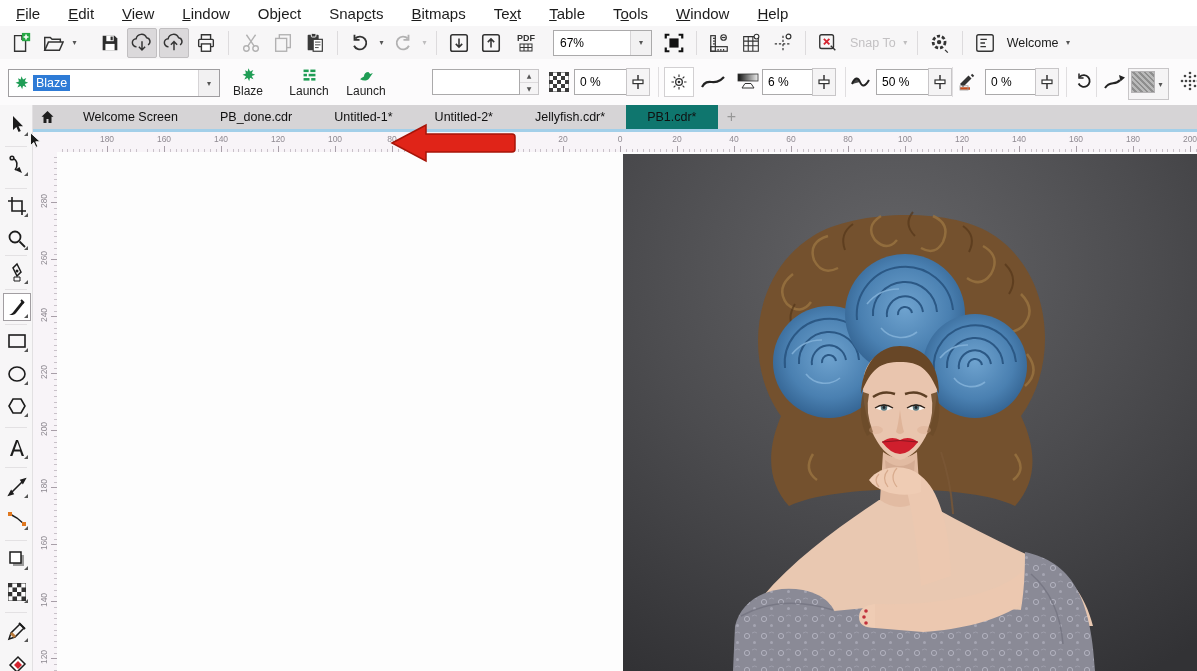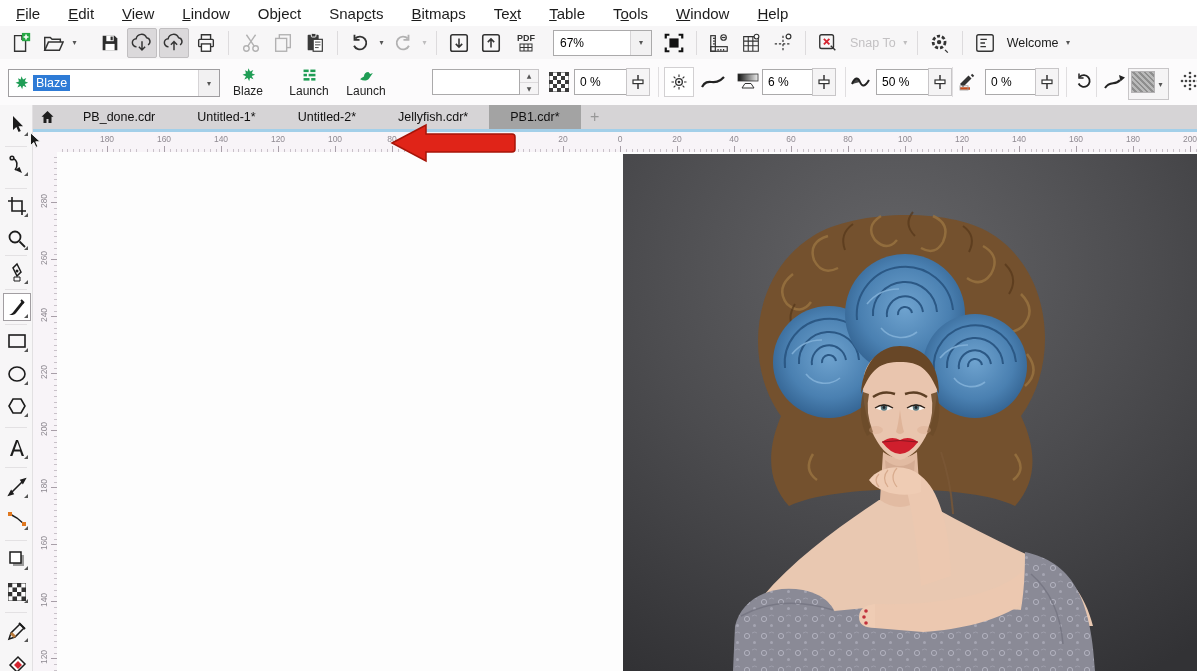--- a/index.html
+++ b/index.html
@@ -58,21 +58,21 @@
       background:repeating-linear-gradient(45deg,#b9b9b9 0 2px,#8e8e8e 2px 4px),
                  repeating-linear-gradient(-45deg,rgba(255,255,255,.4) 0 3px,transparent 3px 6px)}
   #texture-swatch .dd{align-self:center}
   #red-arrow{left:388px;top:62px;z-index:6}
 
   
   #toolcol{position:absolute;left:0;top:105px;bottom:0;width:32px;background:#f7f6f7;border-right:1px solid #e2e0e2;z-index:4}
   #tabbar{position:absolute;left:32px;right:0;top:105px;height:24px;background:#d6d4d6;display:flex;align-items:stretch}
   #home-tab{width:30px;display:flex;align-items:center;justify-content:center}
   .tab{display:flex;align-items:center;padding:0 21px;font-size:12.5px;color:#101010;white-space:nowrap}
-  .tab.active{background:#a3a3a3}
+  .tab.active{background:#0f766e}
   #new-tab{width:28px;display:flex;align-items:center;justify-content:center;color:#979797;font-size:16px}
   #blueline{position:absolute;left:32px;right:0;top:129px;height:3px;background:#a3cfe9}
 
   
   #hruler{position:absolute;left:32px;right:0;top:132px;height:20px;background:#f8f4f8;border-bottom:1px solid #dcd8dc;overflow:hidden;
      background-image:repeating-linear-gradient(to right,transparent 0 4.7px,#c9c2c9 4.7px 5.7px);
      background-size:100% 3px;background-position:25px 17px;background-repeat:no-repeat}
   .hlab{position:absolute;top:2px;transform:translateX(-50%);font-size:8.5px;color:#8f8a92}
   .htick{position:absolute;bottom:0;width:1px;height:6px;background:#a89fa8}
   #vruler{position:absolute;left:32px;top:152px;bottom:0;width:25px;background:#f8f4f8;border-right:1px solid #dcd8dc;overflow:hidden;
@@ -699,20 +699,23 @@
 
 <div id="tabbar">
   <div id="home-tab">
     <span>
         <svg width="17" height="16" viewBox="0 0 24 24">
           <path d="M12 3l9 8.5h-3V21h-4.5v-6h-3v6H6v-9.5H3z" fill="#1d1d1d"></path>
         </svg>
       </span>
   </div>
   <span id="tabs-holder" style="display:flex">
+      <div class="tab">
+        <span>Welcome Screen</span>
+      </div>
       <div class="tab">
         <span>PB_done.cdr</span>
       </div>
       <div class="tab">
         <span>Untitled-1*</span>
       </div>
       <div class="tab">
         <span>Untitled-2*</span>
       </div>
       <div class="tab">

